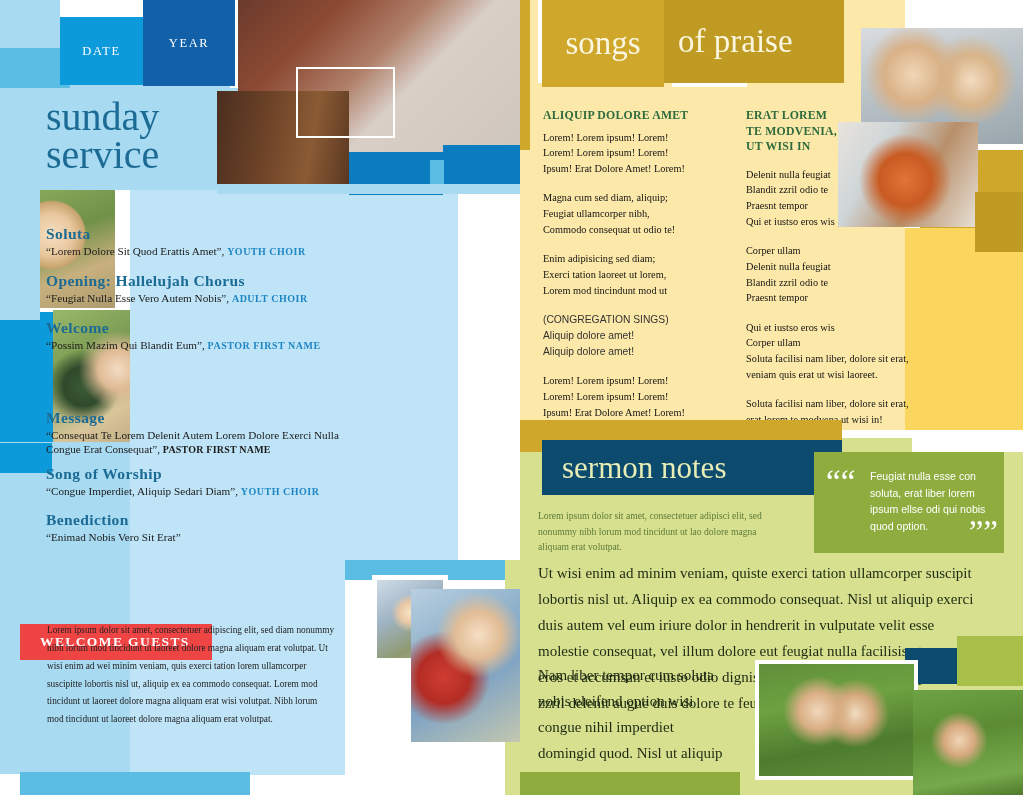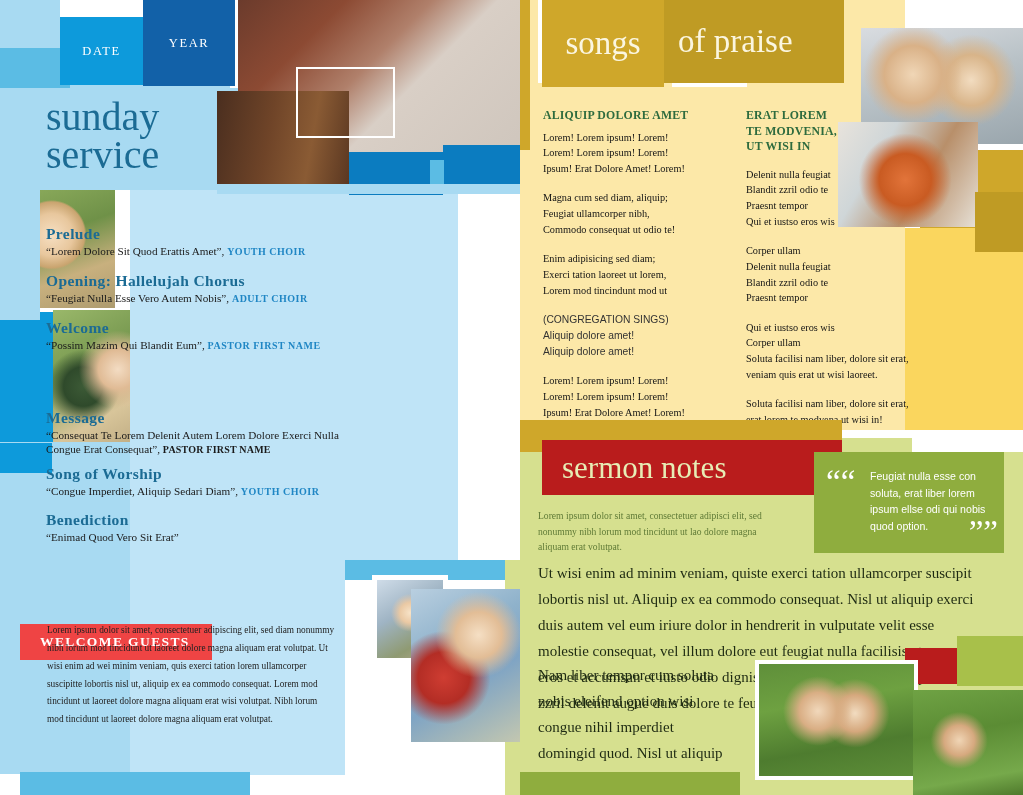--- a/index.html
+++ b/index.html
@@ -29,21 +29,21 @@
   #welcome-bar{position:absolute;left:20px;top:576px;width:192px;height:36px;background:#ef4444;display:flex;align-items:center;margin-top:48px;}
   #welcome-bar span{color:#fff;font-size:13.5px;letter-spacing:1.4px;font-family:"Liberation Serif", serif;padding-left:20px;font-weight:bold;}
   #welcome-body{position:absolute;left:47px;top:622px;width:288px;font-size:9.3px;line-height:1.92;color:#222;font-family:"Liberation Serif", serif;}
   
   #right-panel{position:absolute;left:520px;top:0;width:503px;height:795px;background:#ffffff;}
   .pale-yellow{background:#fce8a8;}
   .gold{background:#cfa72a;}
   .gold-dk{background:#bf9b24;}
   .yellow{background:#fad65e;}
   .sage{background:#d6e08f;}
-  .green-dk{background:#b91c1c;text-align:center;}
+  .green-dk{background:#0c4a6e;text-align:center;}
   .green-md{background:#8fad3e;}
   .green-lt{background:#a8c04a;}
   #songs-box{position:absolute;left:22px;top:0px;width:122px;height:87px;display:flex;align-items:center;justify-content:center;}
   #praise-box{position:absolute;left:144px;top:0px;width:180px;height:83px;display:flex;align-items:center;}
   .hdr-word{font-family:"Liberation Serif", serif;color:#fbf6e0;font-size:33px;}
   .col{position:absolute;font-family:"Liberation Serif", serif;color:#141414;}
   .col h4{margin:0 0 6px 0;color:#2e6b3e;font-size:11.8px;font-weight:bold;letter-spacing:.2px;line-height:1.32;}
   .col p{margin:0 0 14px 0;font-size:10.3px;line-height:1.52;}
   .sans-note{font-family:"Liberation Sans", sans-serif;font-size:9.4px;line-height:1.42;color:#333;margin:0 0 14px 0;}
   #sermon-bar{position:absolute;left:22px;top:440px;width:300px;height:55px;display:flex;align-items:center;}
@@ -115,42 +115,42 @@
     <div class="blk mid-blue" style="left:0;top:312px;width:53px;height:130px;"></div>
     <div class="blk lt-blue" style="left:0;top:442px;width:130px;height:32px;"></div>
     <div class="blk mid-blue" style="left:0;top:443px;width:52px;height:30px;"></div>
     <div class="blk lt-blue" style="left:0;top:474px;width:345px;height:300px;"></div>
     <div class="blk lt-blue" style="left:0;top:190px;width:40px;height:130px;"></div>
 
     <div id="order-panel"></div>
     <div class="blk" style="left:130px;top:570px;width:215px;height:205px;background:#bfe4f7;"></div>
 
     <div class="oi" style="top:225px;">
-      <h3>Prelude</h3>
+      <h3>Soluta</h3>
       <p><span>“Lorem Dolore Sit Quod Erattis Amet”,</span> <span class="performer">YOUTH CHOIR</span></p>
     </div>
     <div class="oi" style="top:272px;">
       <h3>Opening: Hallelujah Chorus</h3>
       <p><span>“Feugiat Nulla Esse Vero Autem Nobis”,</span> <span class="performer">ADULT CHOIR</span></p>
     </div>
     <div class="oi" style="top:319px;">
       <h3>Welcome</h3>
       <p><span>“Possim Mazim Qui Blandit Eum”,</span> <span class="performer">PASTOR FIRST NAME</span></p>
     </div>
     <div class="oi" style="top:409px;">
       <h3>Message</h3>
       <p><span>“Consequat Te Lorem Delenit Autem Lorem Dolore Exerci Nulla Congue Erat Consequat”,</span> <span class="performer performer-plain">PASTOR FIRST NAME</span></p>
     </div>
     <div class="oi" style="top:465px;">
       <h3>Song of Worship</h3>
       <p><span>“Congue Imperdiet, Aliquip Sedari Diam”,</span> <span class="performer">YOUTH CHOIR</span></p>
     </div>
     <div class="oi" style="top:511px;">
       <h3>Benediction</h3>
-      <p><span>“Enimad Quod Vero Sit Erat”</span></p>
+      <p><span>“Enimad Nobis Vero Sit Erat”</span></p>
     </div>
 
     <div id="welcome-bar">
       <span>WELCOME GUESTS</span>
     </div>
     <div id="welcome-body">Lorem ipsum dolor sit amet, consectetuer adipiscing elit, sed diam nonummy nibh lorum mod tincidunt ut laoreet dolore magna aliquam erat volutpat. Ut wisi enim ad wei minim veniam, quis exerci tation lorem ullamcorper suscipitte lobortis nisl ut, aliquip ex ea commodo consequat. Lorem mod tincidunt ut laoreet dolore magna aliquam erat wisi volutpat. Nibh lorum mod tincidunt ut laoreet dolore magna aliquam erat volutpat.</div>
 
     <div class="blk md-blue" style="left:345px;top:560px;width:175px;height:20px;"></div>
     <div class="blk md-blue" style="left:20px;top:772px;width:230px;height:23px;"></div>
     <div class="blk" style="left:505px;top:560px;width:15px;height:235px;background:#d6e08f;"></div>

